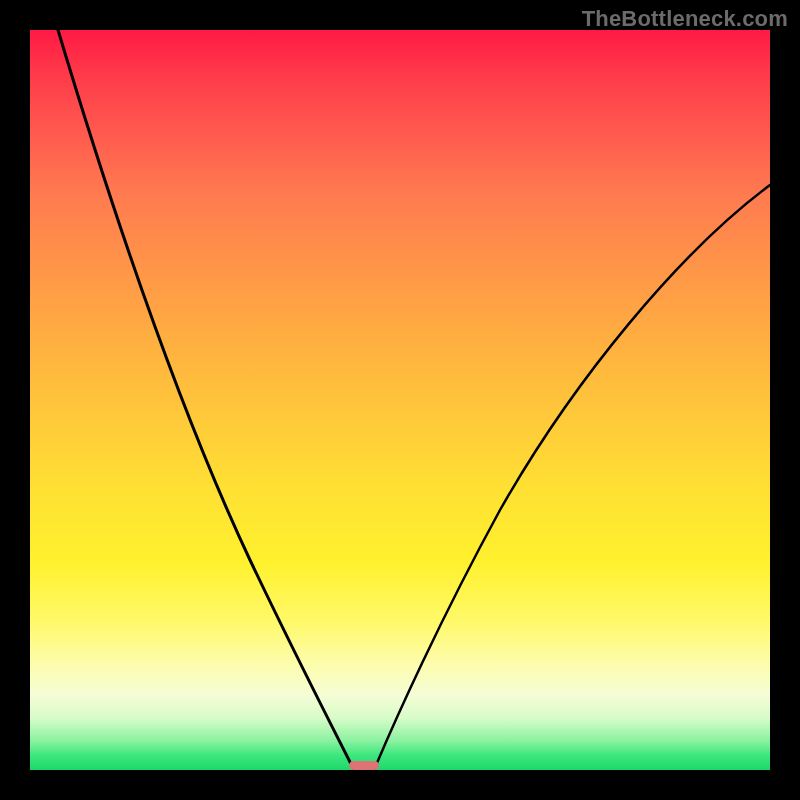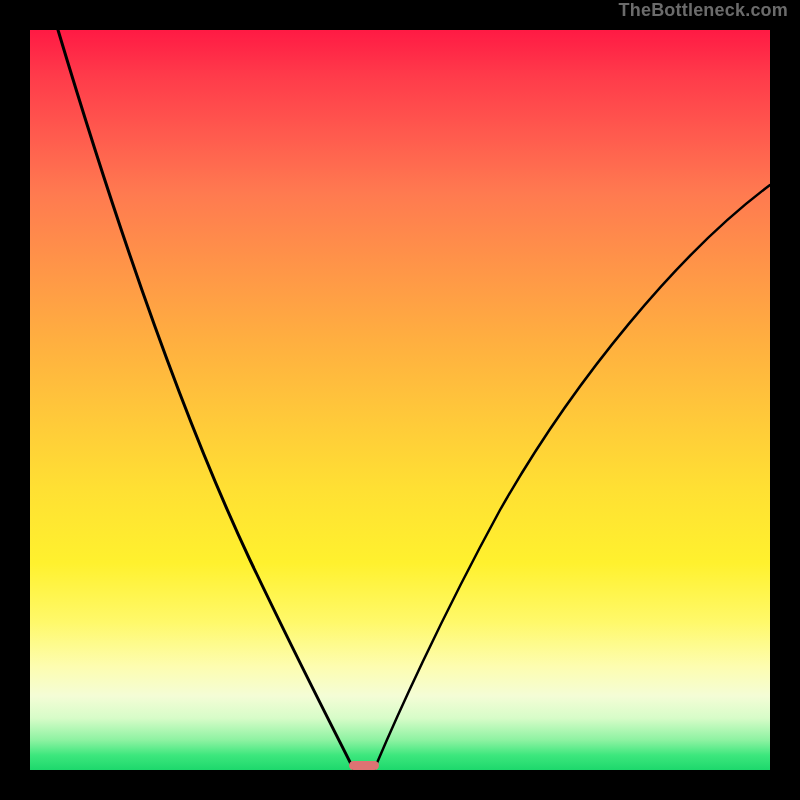--- a/index.html
+++ b/index.html
@@ -38,24 +38,24 @@
       #fdfdb0 86%,
       #f4fdd6 90%,
       #d7fcc8 93%,
       #8cf2a1 96%,
       #3de77d 98%,
       #1dd86c 100%
     );
   }
   .watermark {
     position: absolute;
-    top: 0;
+    top: 6px;
     right: 12px;
     font-family: Arial, Helvetica, sans-serif;
-    font-size: 18px;
+    font-size: 22px;
     font-weight: 600;
     color: #6b6b6b;
     letter-spacing: 0.2px;
   }
   svg.curves {
     position: absolute;
     left: 0;
     top: 0;
     width: 800px;
     height: 800px;

